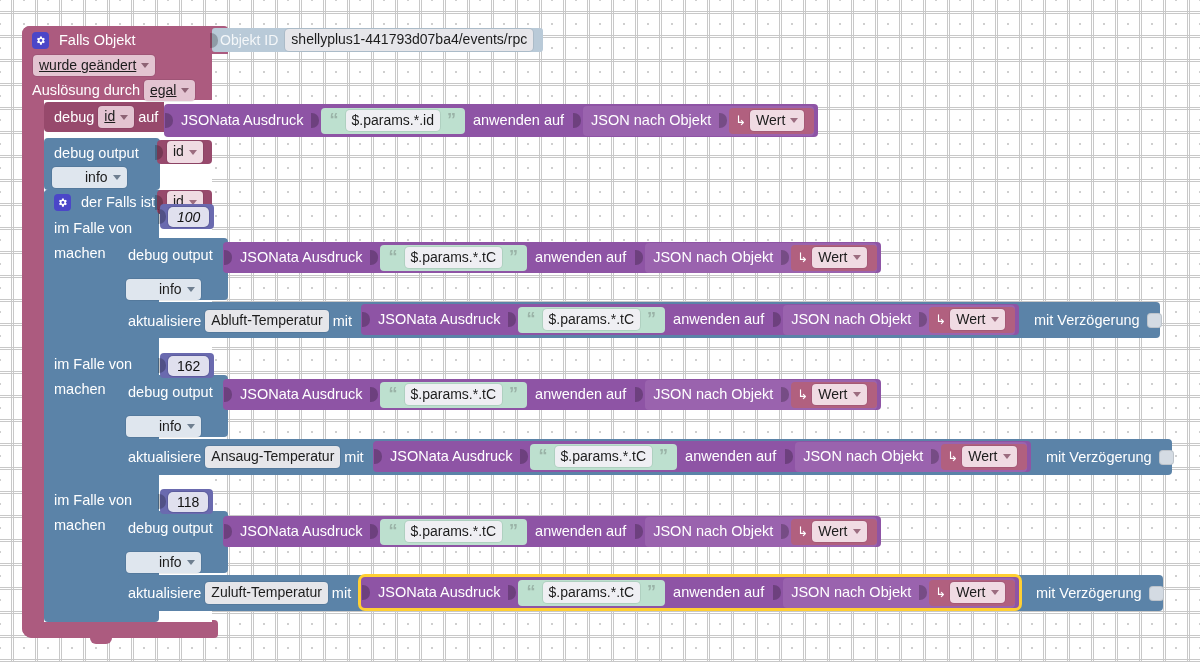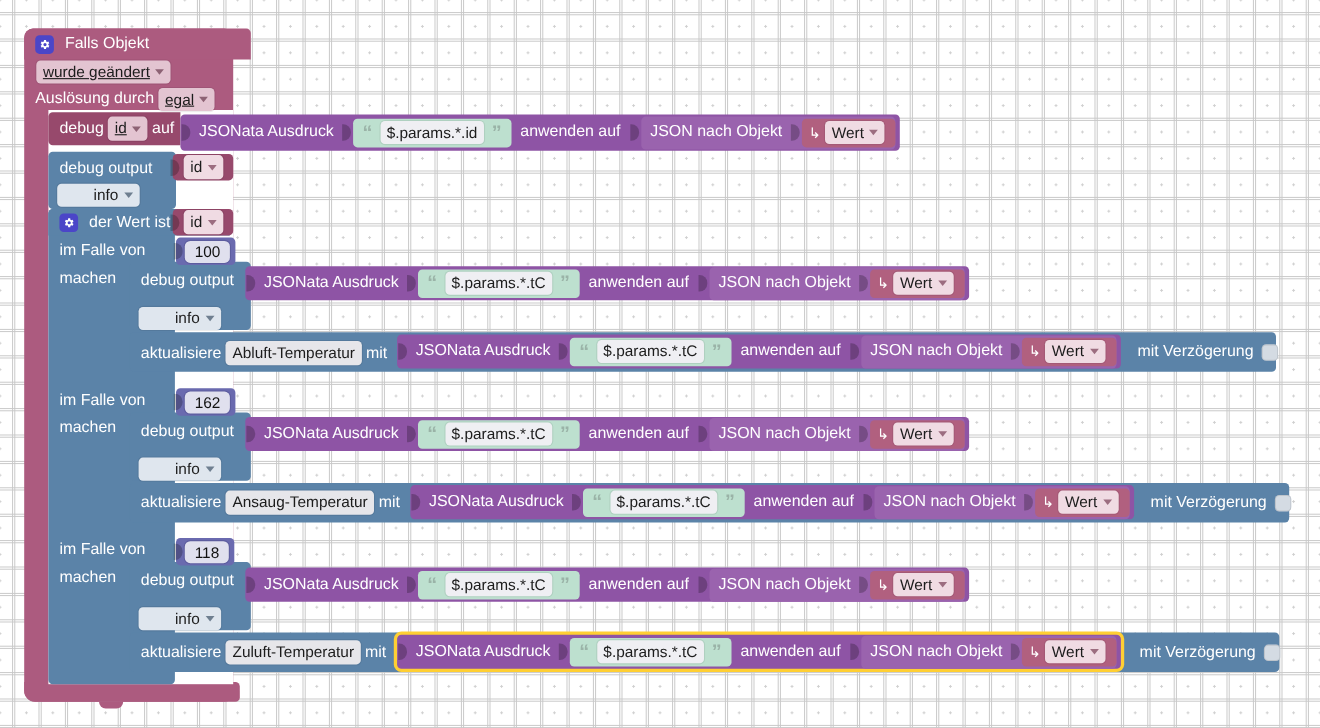--- a/index.html
+++ b/index.html
@@ -210,20 +210,25 @@
 
   <div class="abs row" style="left:32px; top:31px; height:19px; z-index:5;">
     <span class="gear-ico">
       <svg width="11" height="11" viewBox="0 0 24 24" aria-hidden="true">
         <path fill="#ffffff" d="M19.4 13a7.6 7.6 0 0 0 0-2l2.1-1.6-2-3.5-2.5 1a7.7 7.7 0 0 0-1.7-1L14.9 3h-4l-.4 2.9c-.6.2-1.2.6-1.7 1l-2.5-1-2 3.5L6.4 11a7.6 7.6 0 0 0 0 2l-2.1 1.6 2 3.5 2.5-1c.5.4 1.1.8 1.7 1l.4 2.9h4l.4-2.9c.6-.2 1.2-.6 1.7-1l2.5 1 2-3.5L19.4 13zM12.9 15.2a3.2 3.2 0 1 1 0-6.4 3.2 3.2 0 0 1 0 6.4z"></path>
       </svg>
     </span>
     <span class="blk-text" style="margin-left:10px;">Falls Objekt</span>
   </div>
 
+  <div class="abs c-objid row" style="left:212px; top:28px; height:24px; border-radius:3px; padding:0 6px 0 0; z-index:6;">
+    <span class="notch" style="margin-left:-2px;"></span>
+    <span class="blk-text objid-label" style="font-size:14px;">Objekt ID</span>
+    <span class="chip ro" style="margin-left:7px;">shellyplus1-441793d07ba4/events/rpc</span>
+  </div>
 
   <div class="abs row" style="left:33px; top:56px; height:19px; z-index:5;">
     <span class="chip chip-dd-mauve" style="margin:0;">
       <span>wurde geändert</span>
       <span class="caret"></span>
     </span>
   </div>
 
   <div class="abs row" style="left:32px; top:81px; height:19px; z-index:5;">
     <span class="blk-text">Auslösung durch</span>
@@ -288,34 +293,34 @@
   <div class="abs c-control" style="left:44px; top:190px; width:115px; height:432px; border-radius:4px; z-index:3;"></div>
   <div class="abs c-control" style="left:44px; top:190px; width:165px; height:24px; border-radius:4px 4px 0 0; z-index:3;"></div>
   <div class="abs nub-control" style="left:66px; top:622px; z-index:3;"></div>
 
   <div class="abs row" style="left:54px; top:193px; height:19px; z-index:8;">
     <span class="gear-ico">
       <svg width="11" height="11" viewBox="0 0 24 24" aria-hidden="true">
         <path fill="#ffffff" d="M19.4 13a7.6 7.6 0 0 0 0-2l2.1-1.6-2-3.5-2.5 1a7.7 7.7 0 0 0-1.7-1L14.9 3h-4l-.4 2.9c-.6.2-1.2.6-1.7 1l-2.5-1-2 3.5L6.4 11a7.6 7.6 0 0 0 0 2l-2.1 1.6 2 3.5 2.5-1c.5.4 1.1.8 1.7 1l.4 2.9h4l.4-2.9c.6-.2 1.2-.6 1.7-1l2.5 1 2-3.5L19.4 13zM12.9 15.2a3.2 3.2 0 1 1 0-6.4 3.2 3.2 0 0 1 0 6.4z"></path>
       </svg>
     </span>
-    <span class="blk-text" style="margin-left:10px;">der Wert ist</span>
+    <span class="blk-text" style="margin-left:10px;">der Falls ist</span>
   </div>
   <div class="abs c-trigger-dark row" style="left:157px; top:190px; height:24px; border-radius:4px; padding-right:5px; z-index:8;">
     <span class="notch" style="margin-left:-2px;"></span>
     <span class="chip chip-dd-rose" style="margin-left:2px;">
       <span>id</span>
       <span class="caret"></span>
     </span>
   </div>
 
   <div class="abs row" style="left:54px; top:219px; height:19px; z-index:8;">
     <span class="blk-text">im Falle von</span>
   </div>
-  <div class="abs c-math row" style="left:160px; top:216px; height:25px; border-radius:4px; padding-right:5px; z-index:8;">
+  <div class="abs c-math row" style="left:160px; top:204px; height:25px; border-radius:4px; padding-right:5px; z-index:8;font-style:italic;">
     <span class="notch" style="margin-left:-2px;"></span>
     <span class="chip-num">100</span>
   </div>
   <div class="abs row" style="left:54px; top:244px; height:19px; z-index:8;">
     <span class="blk-text">machen</span>
   </div>
 
   <div class="abs c-control" style="left:118px; top:238px; width:110px; height:62px; border-radius:4px; z-index:5;"></div>
   <div class="abs row" style="left:128px; top:245px; height:20px; z-index:9;">
     <span class="blk-text">debug output</span>

